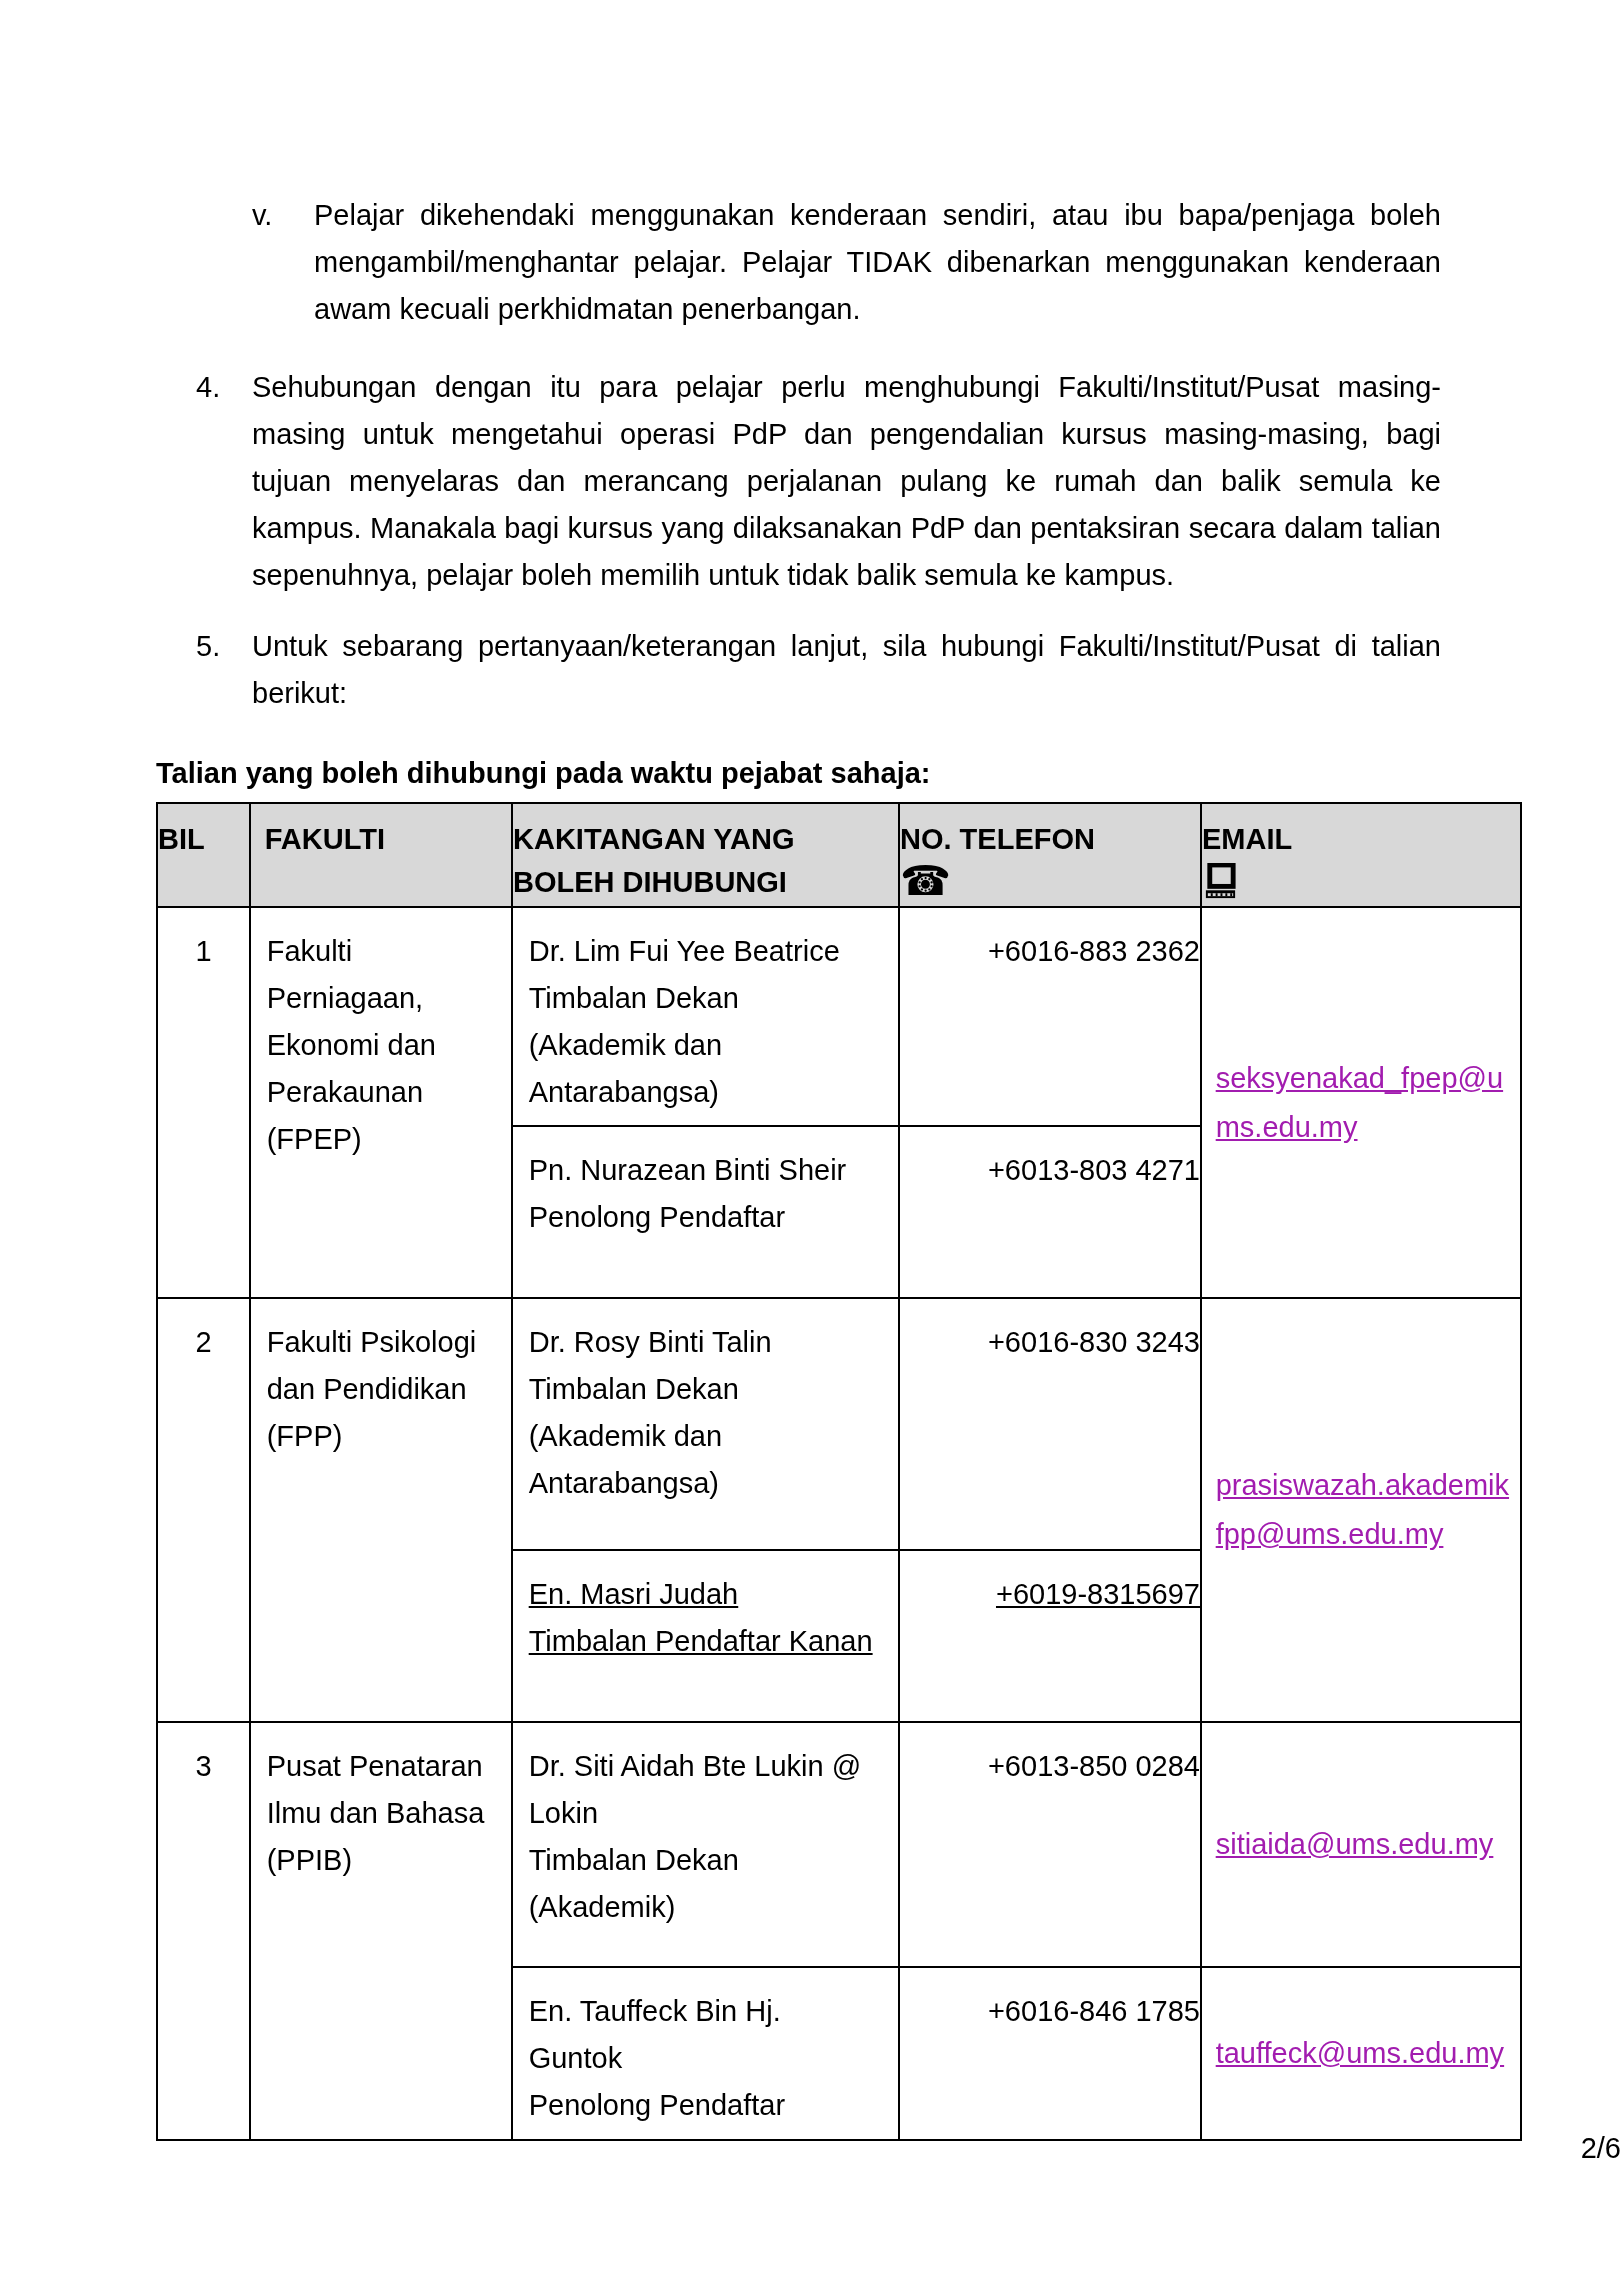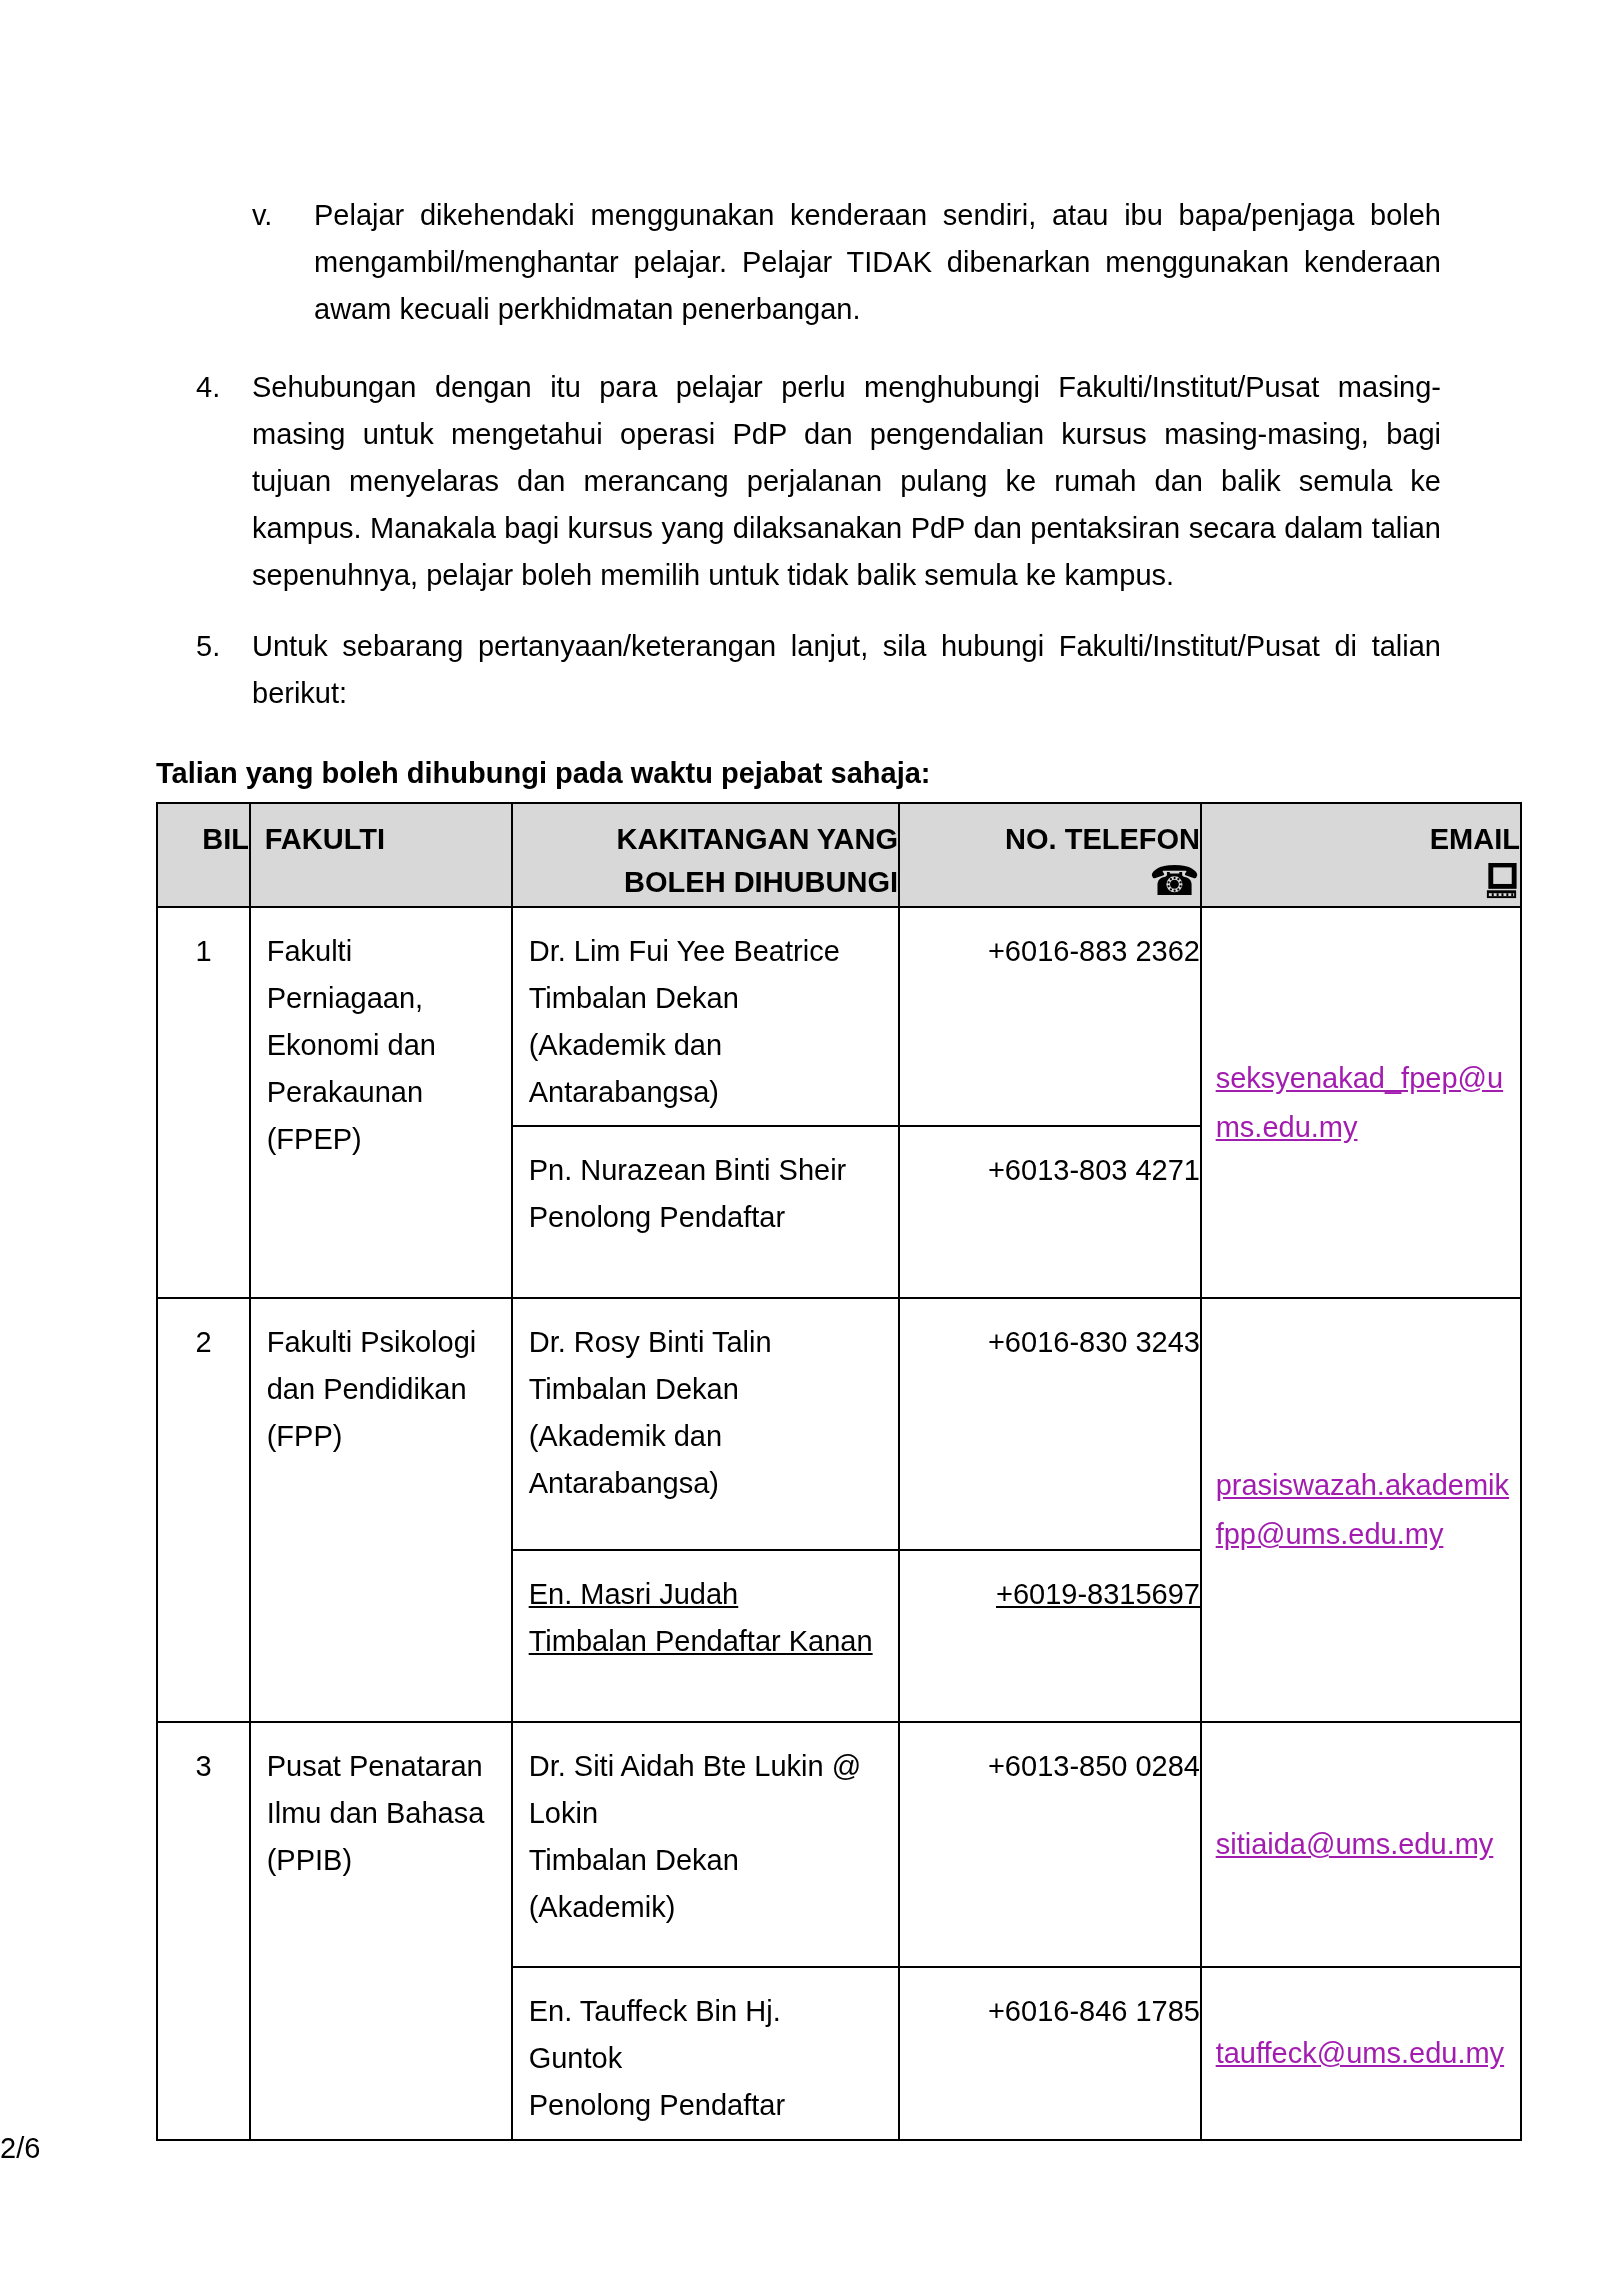--- a/index.html
+++ b/index.html
@@ -48,21 +48,21 @@
   .contact-table col.c-email    { width:320px; }
   .contact-table th, .contact-table td {
     border:2.9px solid #000000;
     vertical-align:top;
     line-height:47px;
   }
   .contact-table th {
     background:#d8d8d8;
     height:93px;
     font-weight:bold;
-    text-align:right;
+    text-align:left;
     padding-top:13.7px;
     line-height:43px;
   }
   .contact-table th.h-fakulti { text-align:left; padding-left:13.7px; }
   .hdr-icon { line-height:41px; font-weight:normal; }
   .phone-glyph { font-size:41px; }
   .computer-svg { display:inline-block; vertical-align:top; margin-top:2px; }
   td.cell-bil {
     text-align:center;
     padding-top:19.6px;
@@ -89,21 +89,21 @@
   tr.r-tall-a  td { height:199px; }
   tr.r-tall-b  td { height:172px; }
   tr.r2-a td { height:252px; }
   tr.r2-b td { height:172px;text-decoration:underline; }
   tr.r3-a td { height:245px; }
   tr.r3-b td { height:160px; }
   .footer {
     position:absolute;
     left:0; top:2125px;
     width:1621px;
-    text-align:left;
+    text-align:right;
     line-height:47px;
   }
 </style>
 </head>
 <body>
 
 <div class="page">
   <div class="content">
 
     <div class="list-item item-v">

